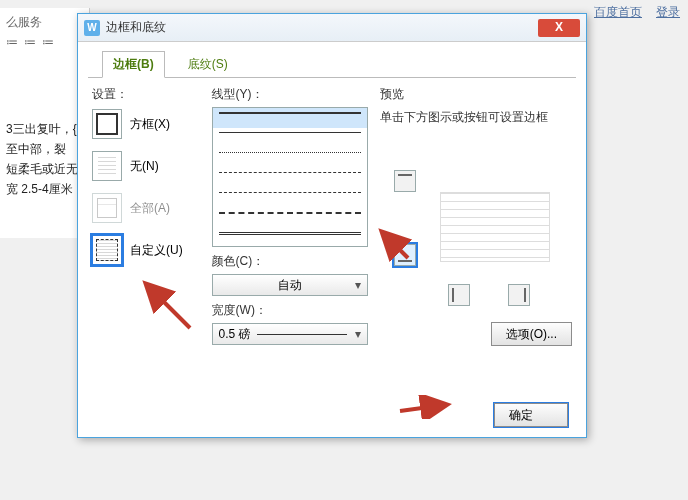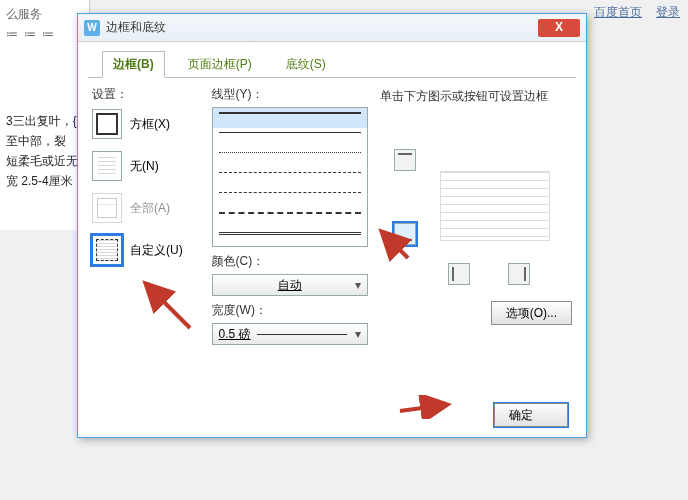--- a/index.html
+++ b/index.html
@@ -1,18 +1,18 @@
 <!DOCTYPE html>
 <html><head>
 <meta charset="utf-8">
 <style>
 * { box-sizing: border-box; margin: 0; padding: 0; font-family: "Microsoft YaHei", sans-serif; font-size: 12px; }
 body { background: #f0f0f0; width: 688px; height: 500px; position: relative; overflow: hidden; }
 
-.bg-doc { position: absolute; left: 0; top: 0; width: 90px; height: 230px; background: #fff; border-right: 1px solid #ccc; padding: 6px; color: #333; }
+.bg-doc { position: absolute; left: 0; top: 8px; width: 90px; height: 230px; background: #fff; border-right: 1px solid #ccc; padding: 6px; color: #333; }
 .bg-doc .toolbar-row { display:flex; gap:6px; margin-bottom:4px; color:#666; }
 .bg-doc .text-frag { margin-top: 70px; line-height: 20px; color:#222; }
 
 .top-right { position:absolute; top:4px; right:8px; display:flex; gap:14px; color:#4d6fa0; text-decoration:underline; }
 
 .dialog { position: absolute; left: 77px; top: 13px; width: 510px; height: 425px; background:#fff; border:1px solid #4aa3de; box-shadow: 2px 2px 8px rgba(0,0,0,.3); }
 .titlebar { height: 28px; background: linear-gradient(#f4f7fb,#e7eff6); display:flex; align-items:center; padding:0 6px; border-bottom:1px solid #ccc; }
 .titlebar .app-icon { width:16px; height:16px; background:#5fb0ea; color:#fff; font-weight:bold; text-align:center; line-height:16px; border-radius:2px; margin-right:6px; font-size:10px;}
 .titlebar .title { flex:1; color:#333; }
 .titlebar .close { width:42px; height:18px; background:#d84b3a; color:#fff; text-align:center; line-height:16px; border-radius:2px; cursor:pointer; font-weight:bold; }
@@ -50,21 +50,21 @@
 .lt-row.selected { background:#cfe6fb; }
 .lt-line { width:100%; height:0; border-top-width:1px; border-top-color:#333; }
 .lt-solid { border-top-style:solid; border-top-width:2px;}
 .lt-thin { border-top-style:solid; }
 .lt-dot { border-top-style:dotted; }
 .lt-dash { border-top-style:dashed; }
 .lt-dashdot { border-top:1px dashed #333; position:relative;}
 .lt-double { border-top:3px double #333; }
 
 .form-row { margin-top:6px; }
-.combo { width:100%; height:22px; border:1px solid #9aa; background:linear-gradient(#fff,#e9e9e9); display:flex; align-items:center; padding:0 6px; position:relative; cursor:pointer;text-decoration:underline;}
+.combo { width:100%; height:22px; border:1px solid #9aa; background:linear-gradient(#fff,#e9e9e9); display:flex; align-items:center; padding:0 6px; position:relative; cursor:pointer;}
 .combo::after { content:"▾"; position:absolute; right:6px; color:#555; }
 .combo.center { justify-content:center; }
 .combo .width-line { flex:1; height:0; border-top:1px solid #333; margin-left:6px; margin-right:14px;}
 
 .preview { flex:1; }
 .preview-hint { margin:2px 0 10px 0; color:#333; }
 .preview-canvas { position:relative; height:180px; }
 .pv-page { position:absolute; left:60px; top:56px; width:110px; height:70px; background:repeating-linear-gradient(#ddd 0 1px, transparent 1px 8px); border:1px solid #ddd;}
 .pv-btn { position:absolute; width:22px; height:22px; border:1px solid #9aa; background:#f2f2f2; cursor:pointer; display:flex; align-items:center; justify-content:center;}
 .pv-btn span{ width:14px; height:14px; }
@@ -109,21 +109,20 @@
 
 <div class="dialog">
   <div class="titlebar">
     <div class="app-icon">W</div>
     <div class="title">边框和底纹</div>
     <div class="close">X</div>
   </div>
 
   <div class="tabs">
     <div class="tab active">边框(B)</div>
-    <div class="tab">页面边框(P)</div>
     <div class="tab">底纹(S)</div>
   </div>
 
   <div class="body">
 
     <div class="col settings">
       <div class="col-label">设置：</div>
       <div class="setting-item">
         <div class="setting-icon si-box"></div>
         <span>方框(X)</span>
@@ -178,20 +177,21 @@
       <div class="form-row">
         <div class="col-label">宽度(W)：</div>
         <div class="combo">
           <span>0.5 磅</span>
           <span class="width-line"></span>
         </div>
       </div>
     </div>
 
     <div class="col preview">
+      <div class="col-label">预览</div>
       <div class="preview-hint">单击下方图示或按钮可设置边框</div>
       <div class="preview-canvas">
         <div class="pv-page"></div>
         <div class="pv-btn pv-top">
             <span></span>
           </div>
         <div class="pv-btn pv-bottom selected">
             <span></span>
           </div>
         <div class="pv-btn pv-left">

